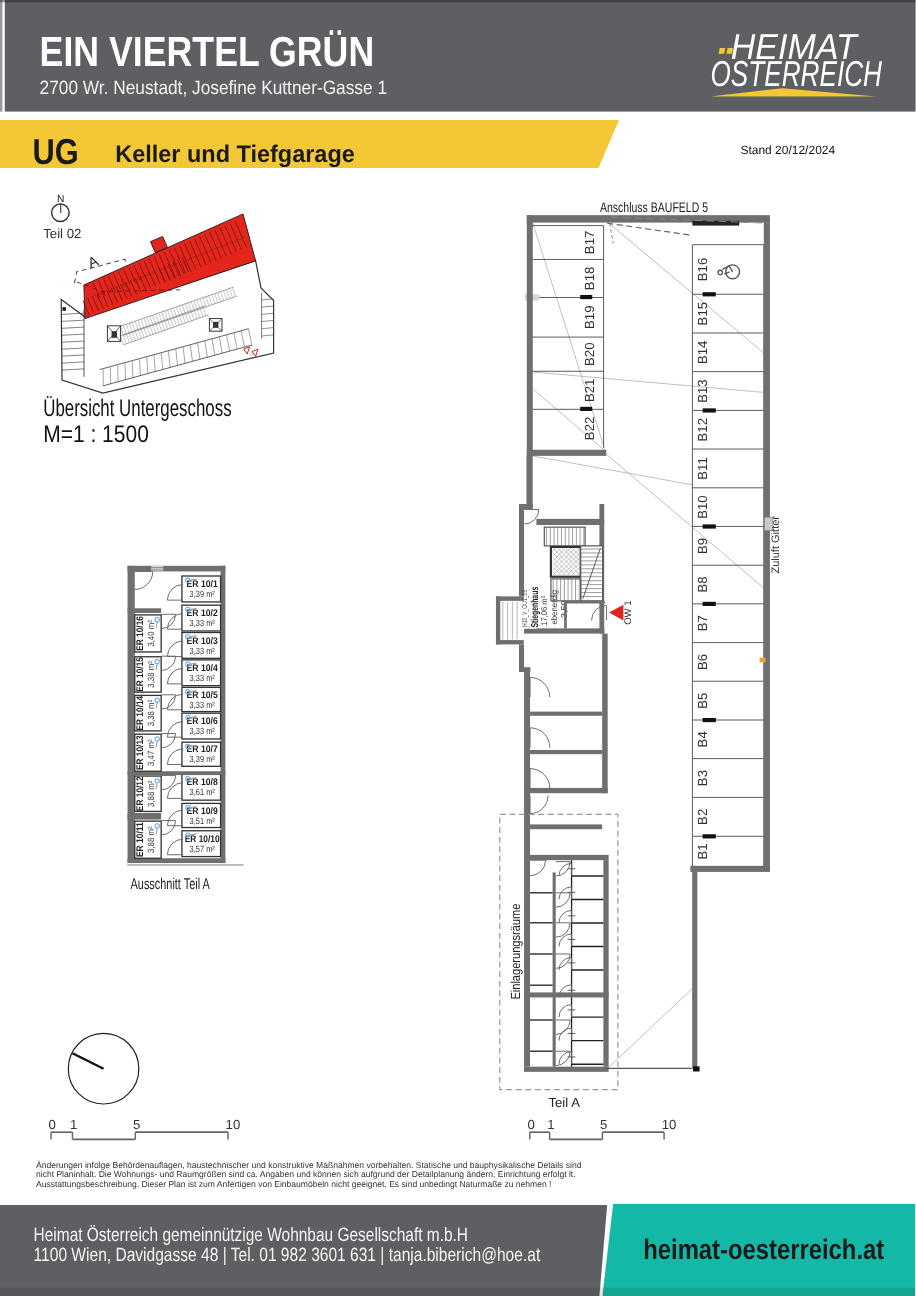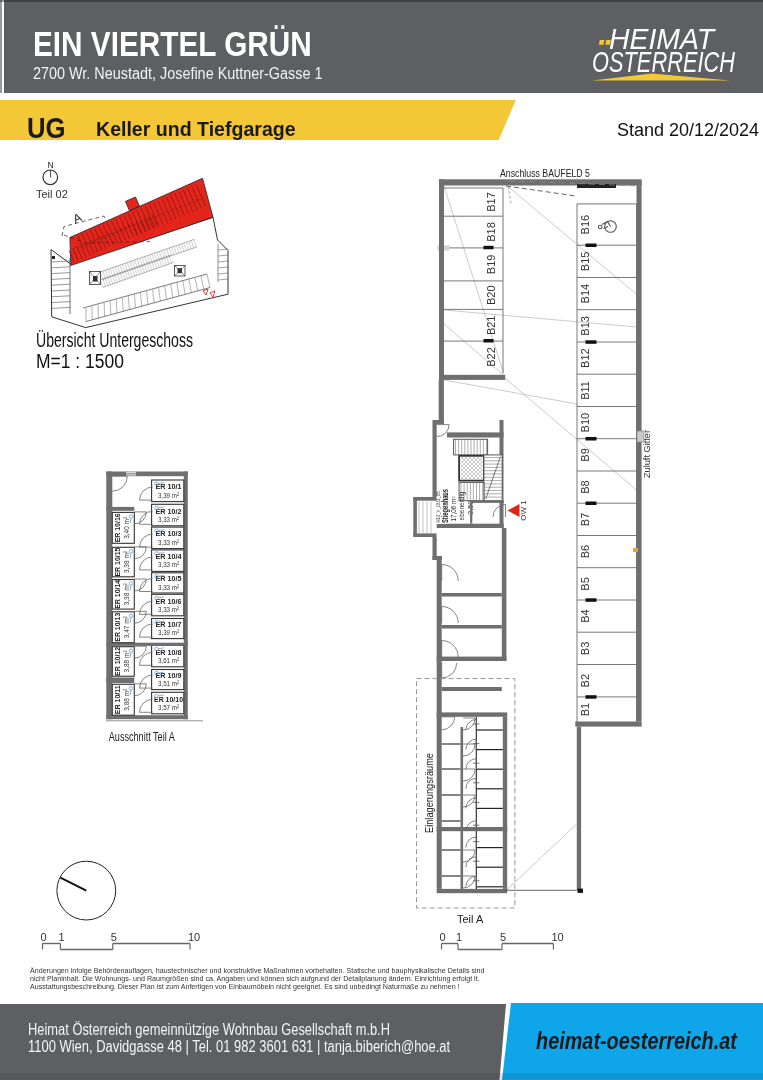--- a/index.html
+++ b/index.html
@@ -2,26 +2,26 @@
 <html><head><meta charset="utf-8">
 <style>
 html,body{margin:0;padding:0;background:#fff;}
 body{width:763px;height:1080px;position:relative;font-family:"Liberation Sans",sans-serif;overflow:hidden;}
 .hdr{position:absolute;left:4px;top:0;width:763px;height:93px;background:#5e5f63;}
 .hdr h1{margin:0;position:absolute;left:29px;top:26px;font-size:35px;line-height:35px;color:#fff;font-weight:bold;transform:scaleX(0.85);transform-origin:left top;white-space:nowrap;}
 .hdr .sub{position:absolute;left:29px;top:66px;font-size:16px;line-height:16px;color:#f2f2f2;transform:scaleX(0.9);transform-origin:left top;white-space:nowrap;}
 .band{position:absolute;left:0;top:99.5px;width:516px;height:40px;background:#f3c736;clip-path:polygon(0 0,516px 0,493px 54px,0 54px);}
 .band .ug{position:absolute;left:27px;top:13px;font-size:30px;line-height:30px;font-weight:bold;color:#1a1a1a;transform:scaleX(0.857);transform-origin:left top;}
 .band .kel{position:absolute;left:96px;top:19px;font-size:20px;line-height:20px;font-weight:bold;color:#1a1a1a;transform:scaleX(0.978);transform-origin:left top;white-space:nowrap;}
-.stand{position:absolute;left:617px;top:119.5px;font-size:18px;color:#111;}
+.stand{position:absolute;left:617px;top:119.5px;font-size:10px;color:#111;}
 .disc{position:absolute;left:30px;top:967px;width:700px;font-size:7.2px;line-height:8.1px;color:#333;transform:scaleX(0.99);transform-origin:left top;}
 .foot{position:absolute;left:0;top:1004px;width:631px;height:76px;background:#5e5f63;clip-path:polygon(0 0,506px 0,499.5px 76px,0 76px);}
 .foot .l1{position:absolute;left:28px;top:18px;font-size:16px;line-height:16px;color:#f4f4f4;transform:scaleX(0.805);transform-origin:left top;white-space:nowrap;}
 .foot .l2{position:absolute;left:28px;top:35px;font-size:16px;line-height:16px;color:#f4f4f4;transform:scaleX(0.81);transform-origin:left top;white-space:nowrap;}
-.ybox{position:absolute;left:498px;top:1003px;width:265px;height:77px;background:#0ea5e9;clip-path:polygon(13px 0,265px 0,265px 77px,4px 77px);font-style:italic;}
+.ybox{position:absolute;left:498px;top:1003px;width:265px;height:77px;background:#14b8a6;clip-path:polygon(13px 0,265px 0,265px 77px,4px 77px);}
 .ybox div{position:absolute;left:38px;top:27px;font-size:23.5px;line-height:23.5px;font-weight:bold;color:#1a1a1a;transform:scaleX(0.845);transform-origin:left top;white-space:nowrap;}
 svg.plan{position:absolute;left:0;top:0;}
 </style></head>
 <body>
 <div class="hdr">
   <h1>EIN VIERTEL GRÜN</h1>
   <div class="sub">2700 Wr. Neustadt, Josefine Kuttner-Gasse 1</div>
   <svg width="170" height="70" style="position:absolute;left:580px;top:18px" viewBox="0 0 170 70">
     <g font-family="Liberation Sans,sans-serif" font-style="italic" fill="#fff">
       <text x="25" y="31" font-size="30" textLength="105" lengthAdjust="spacingAndGlyphs">HEIMAT</text>

